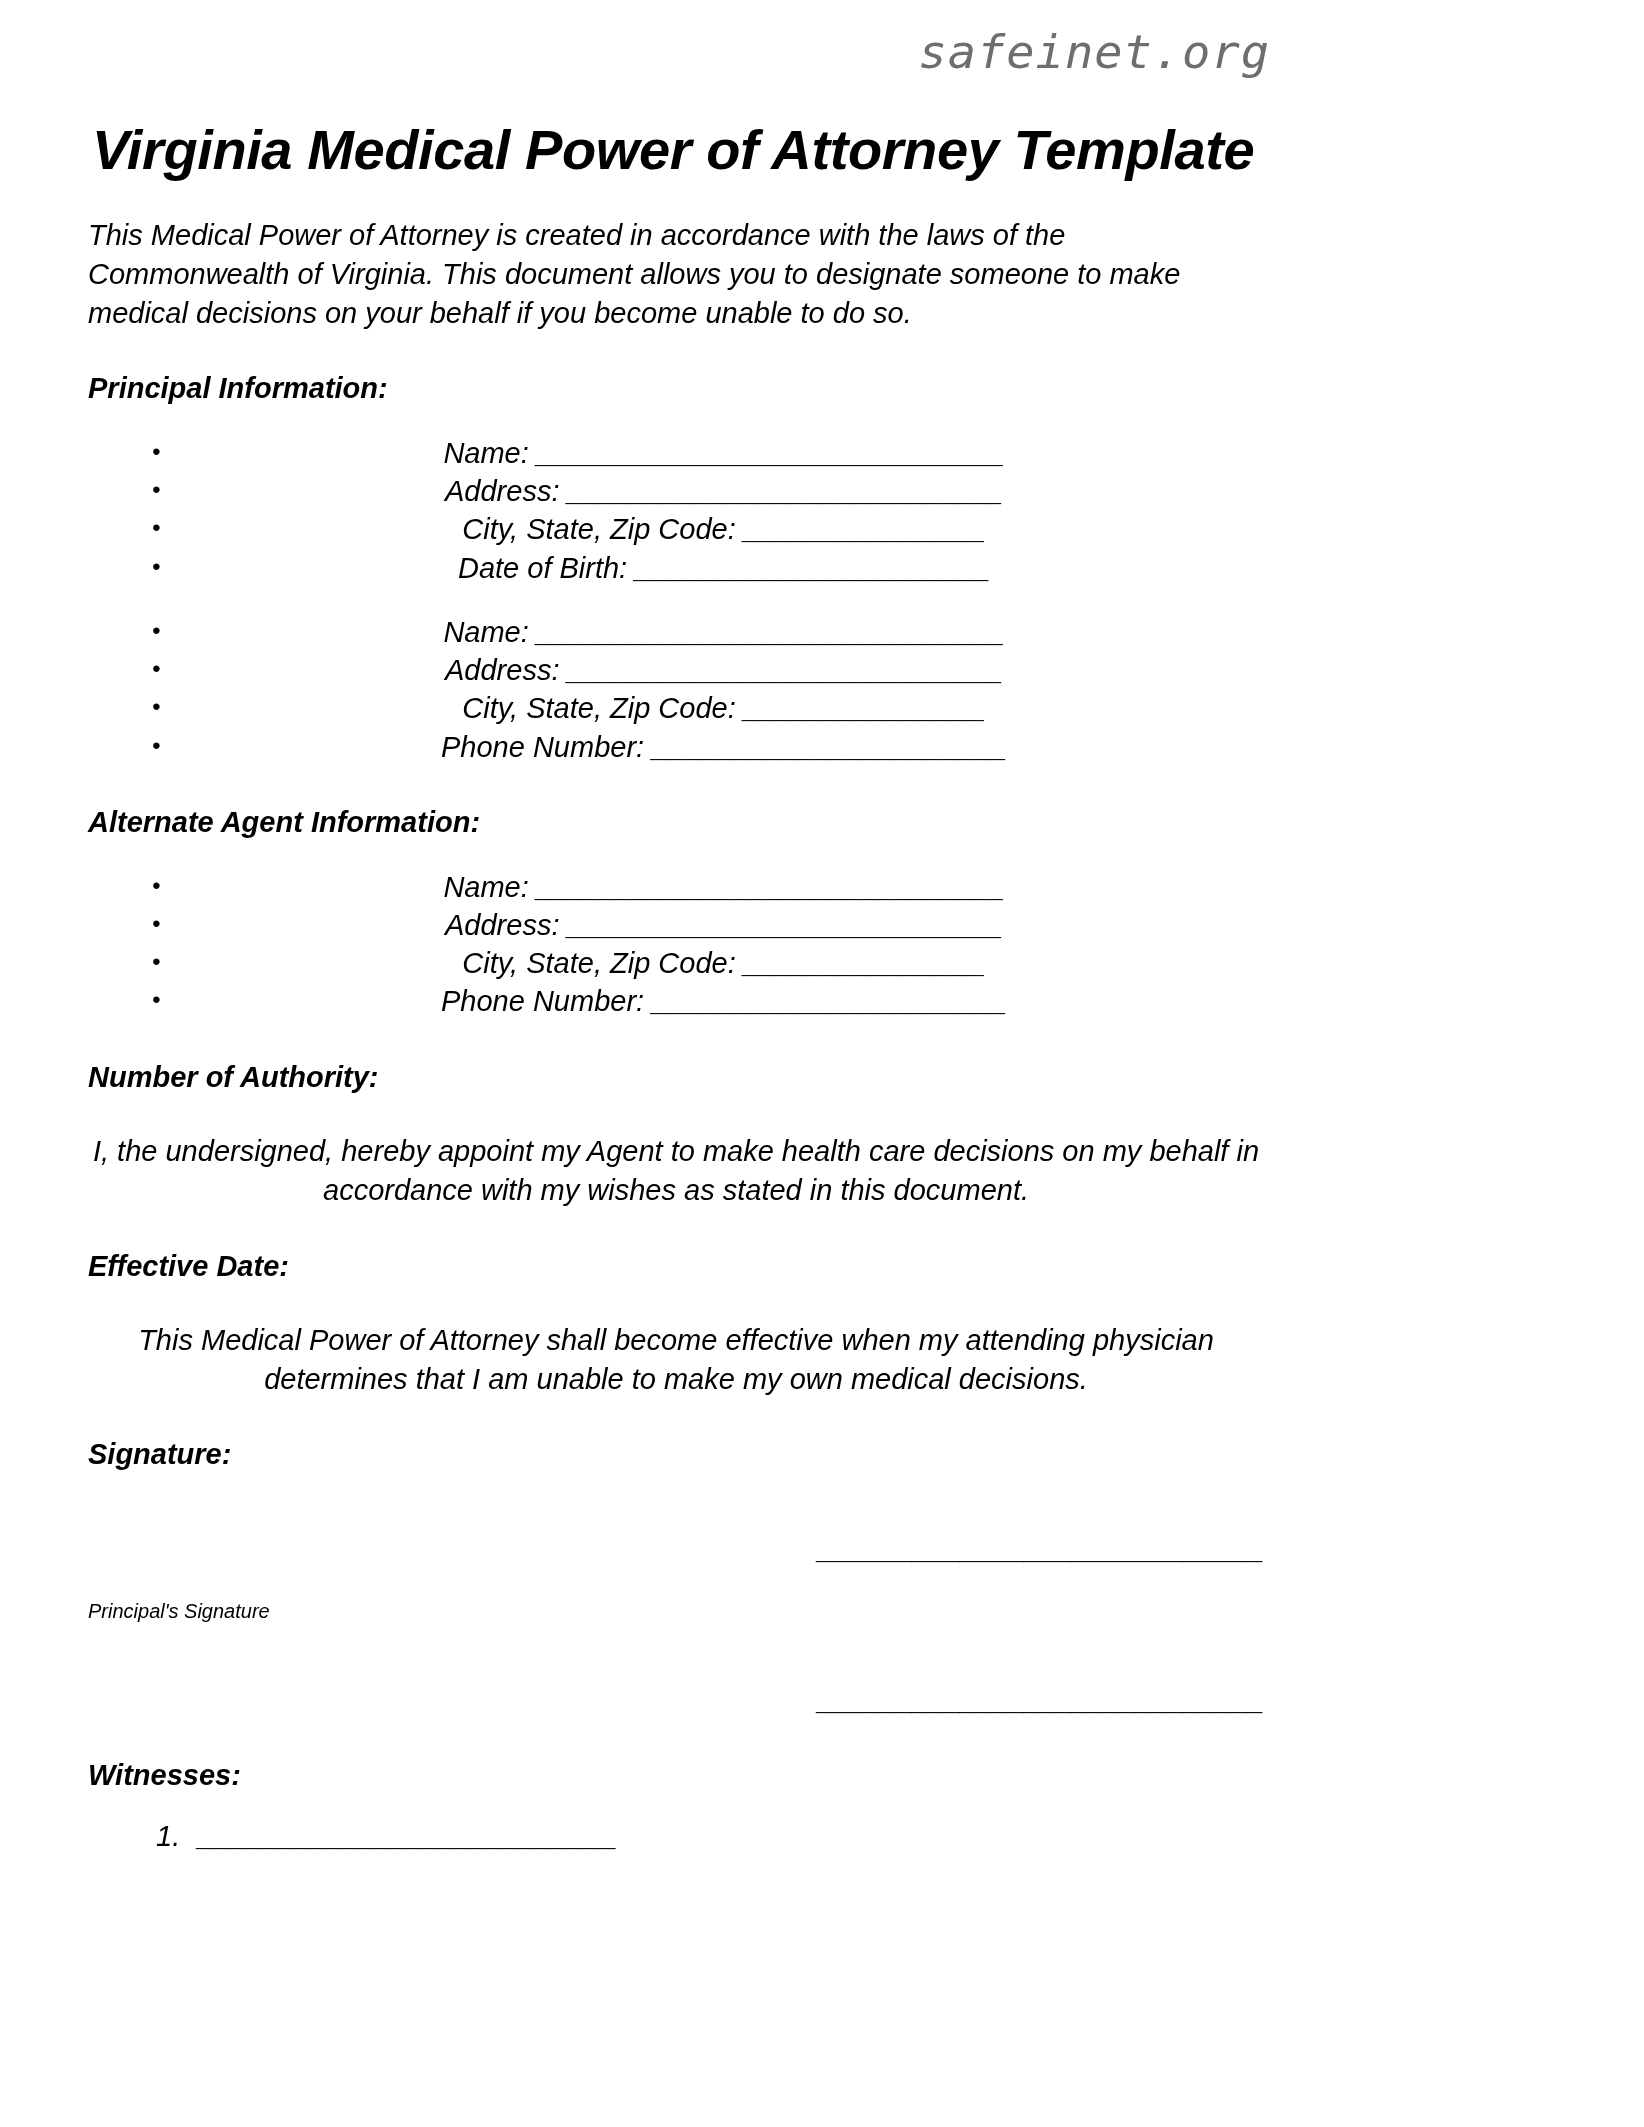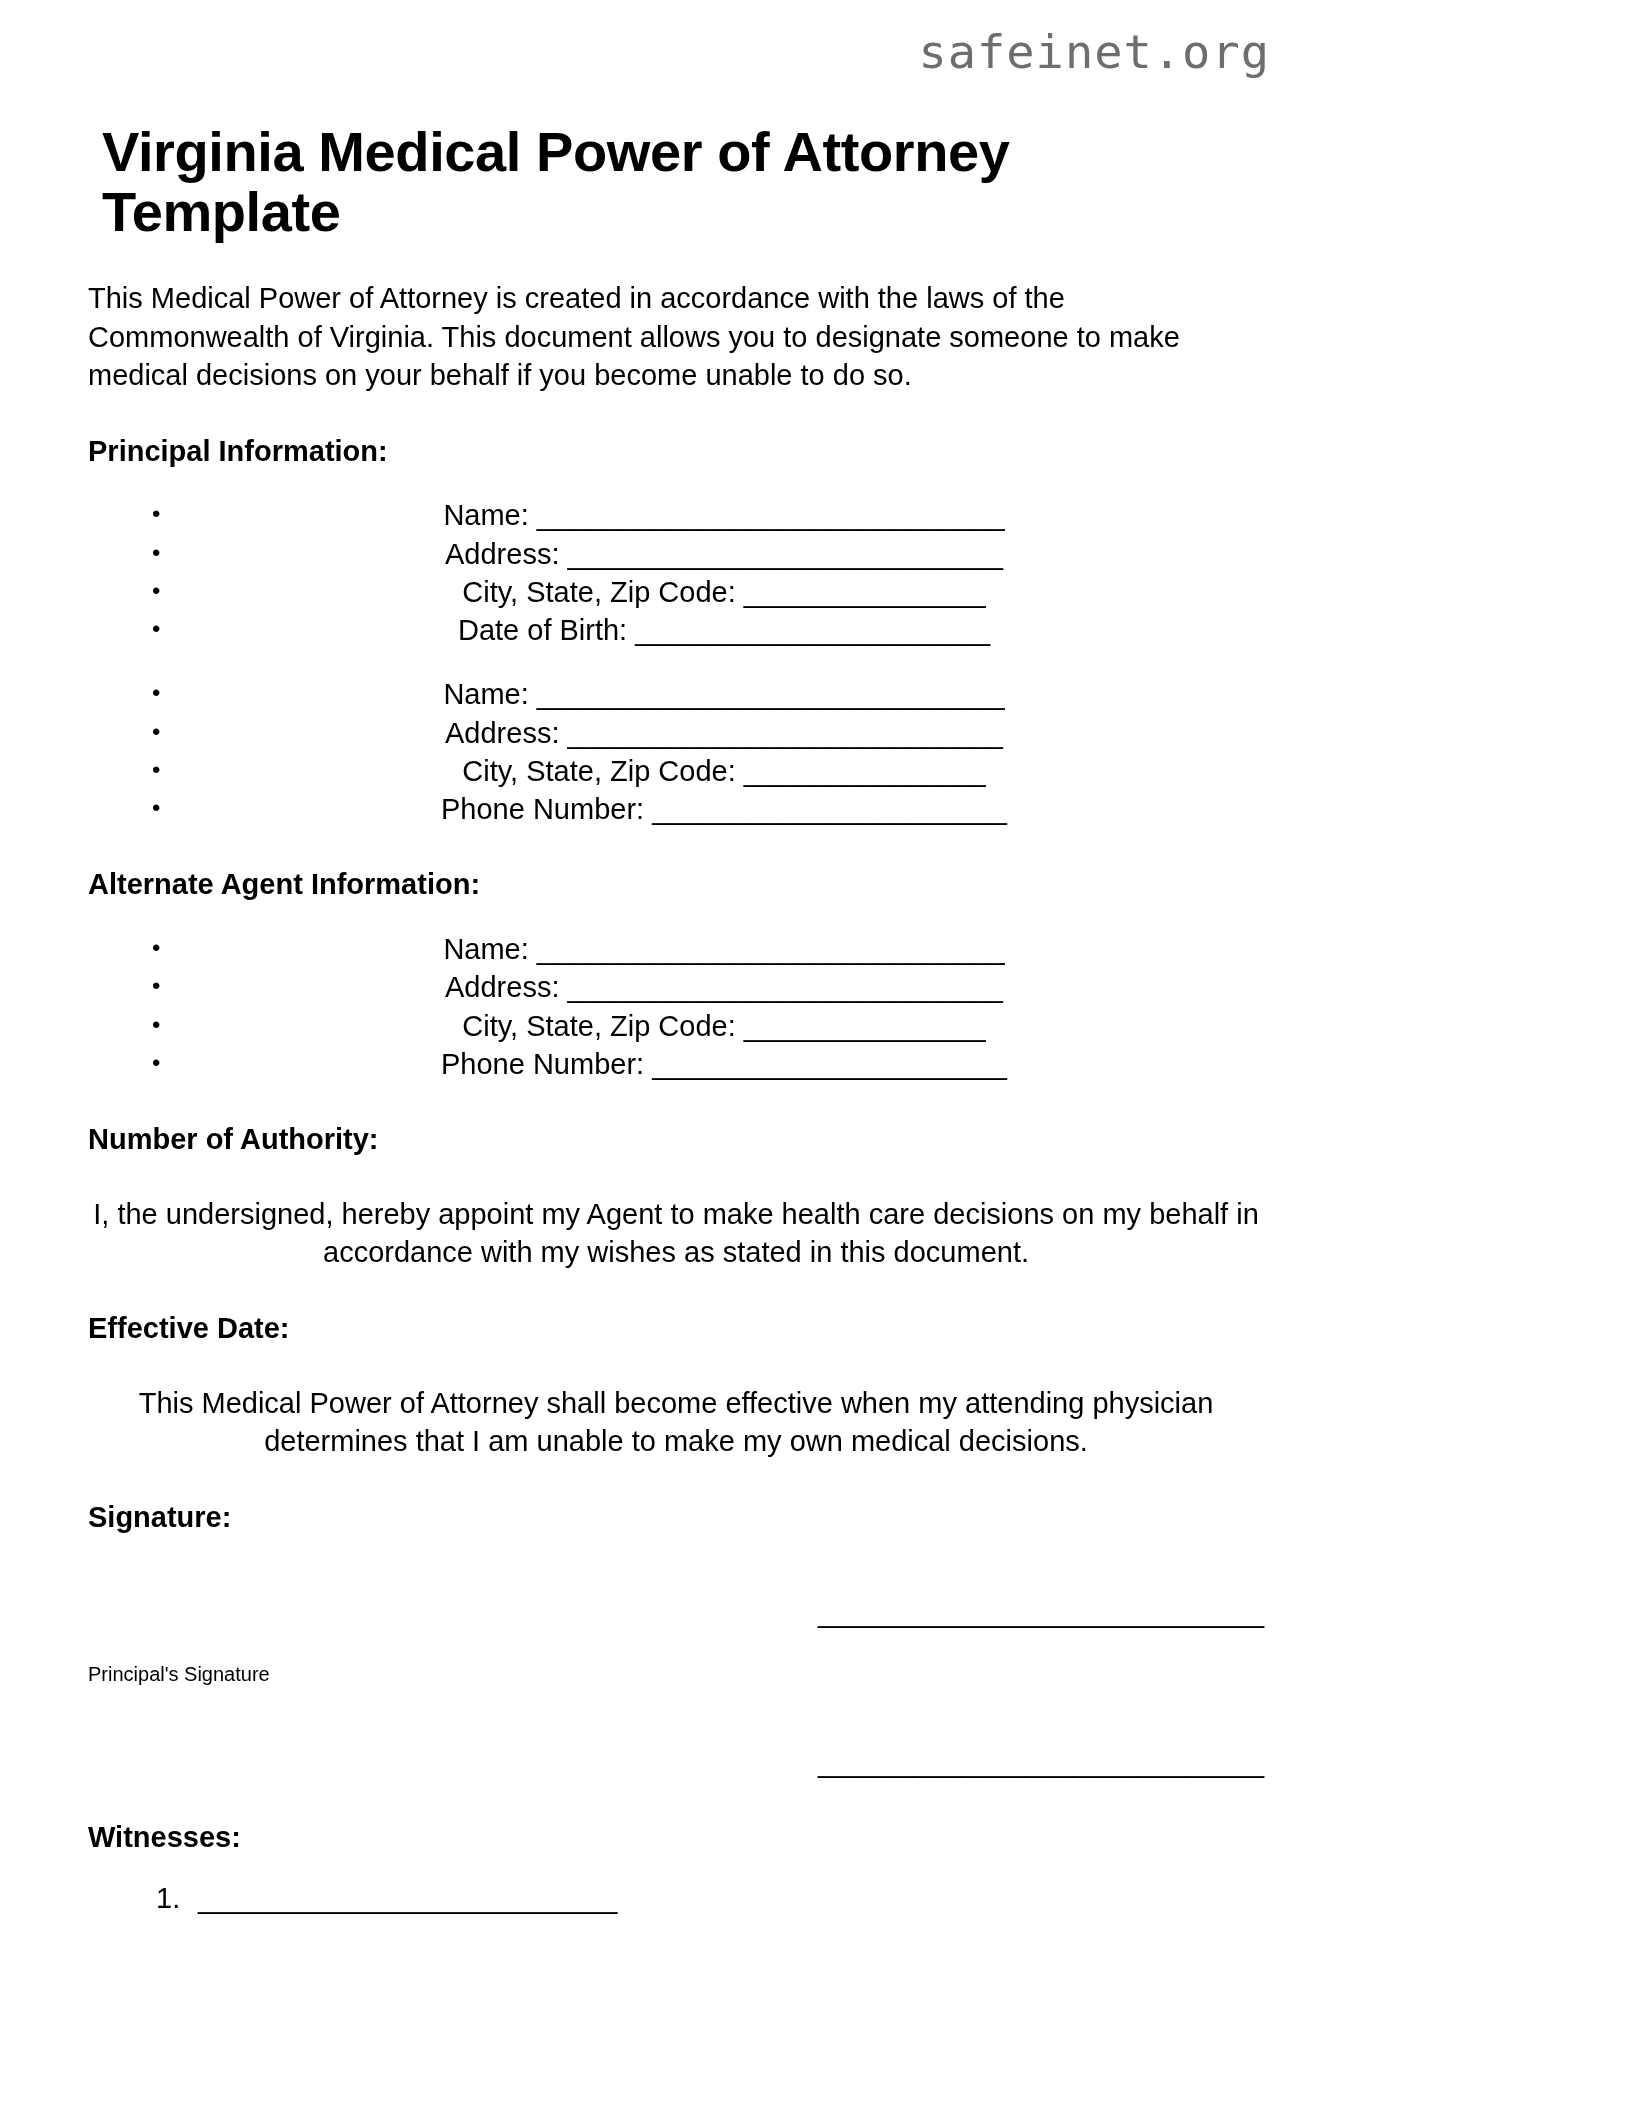--- a/index.html
+++ b/index.html
@@ -14,40 +14,41 @@
     color: #000000;
     overflow: hidden;
     position: relative;
   }
 
   .page {
     position: relative;
     width: 1352px;
     height: 2127px;
     box-sizing: border-box;
-    padding: 0 88px;
+    padding: 8px 88px;
     overflow: hidden;
+    font-style: italic;
   }
 
   
   .watermark {
     position: absolute;
     top: 26px;
     right: 82px;
     font-family: "DejaVu Sans Mono", "Liberation Mono", monospace;
     font-size: 47px;
     letter-spacing: 1px;
     color: #6e6e6e;
     line-height: 1.1;
     white-space: nowrap;
   }
 
   
   .doc-title {
-    margin: 14px;
+    margin: 4px;
     padding-top: 108px;
     font-size: 56px;
     font-weight: bold;
     line-height: 1.08;
     letter-spacing: -0.4px;
     max-width: 1300px;
   }
 
   
   .para {

